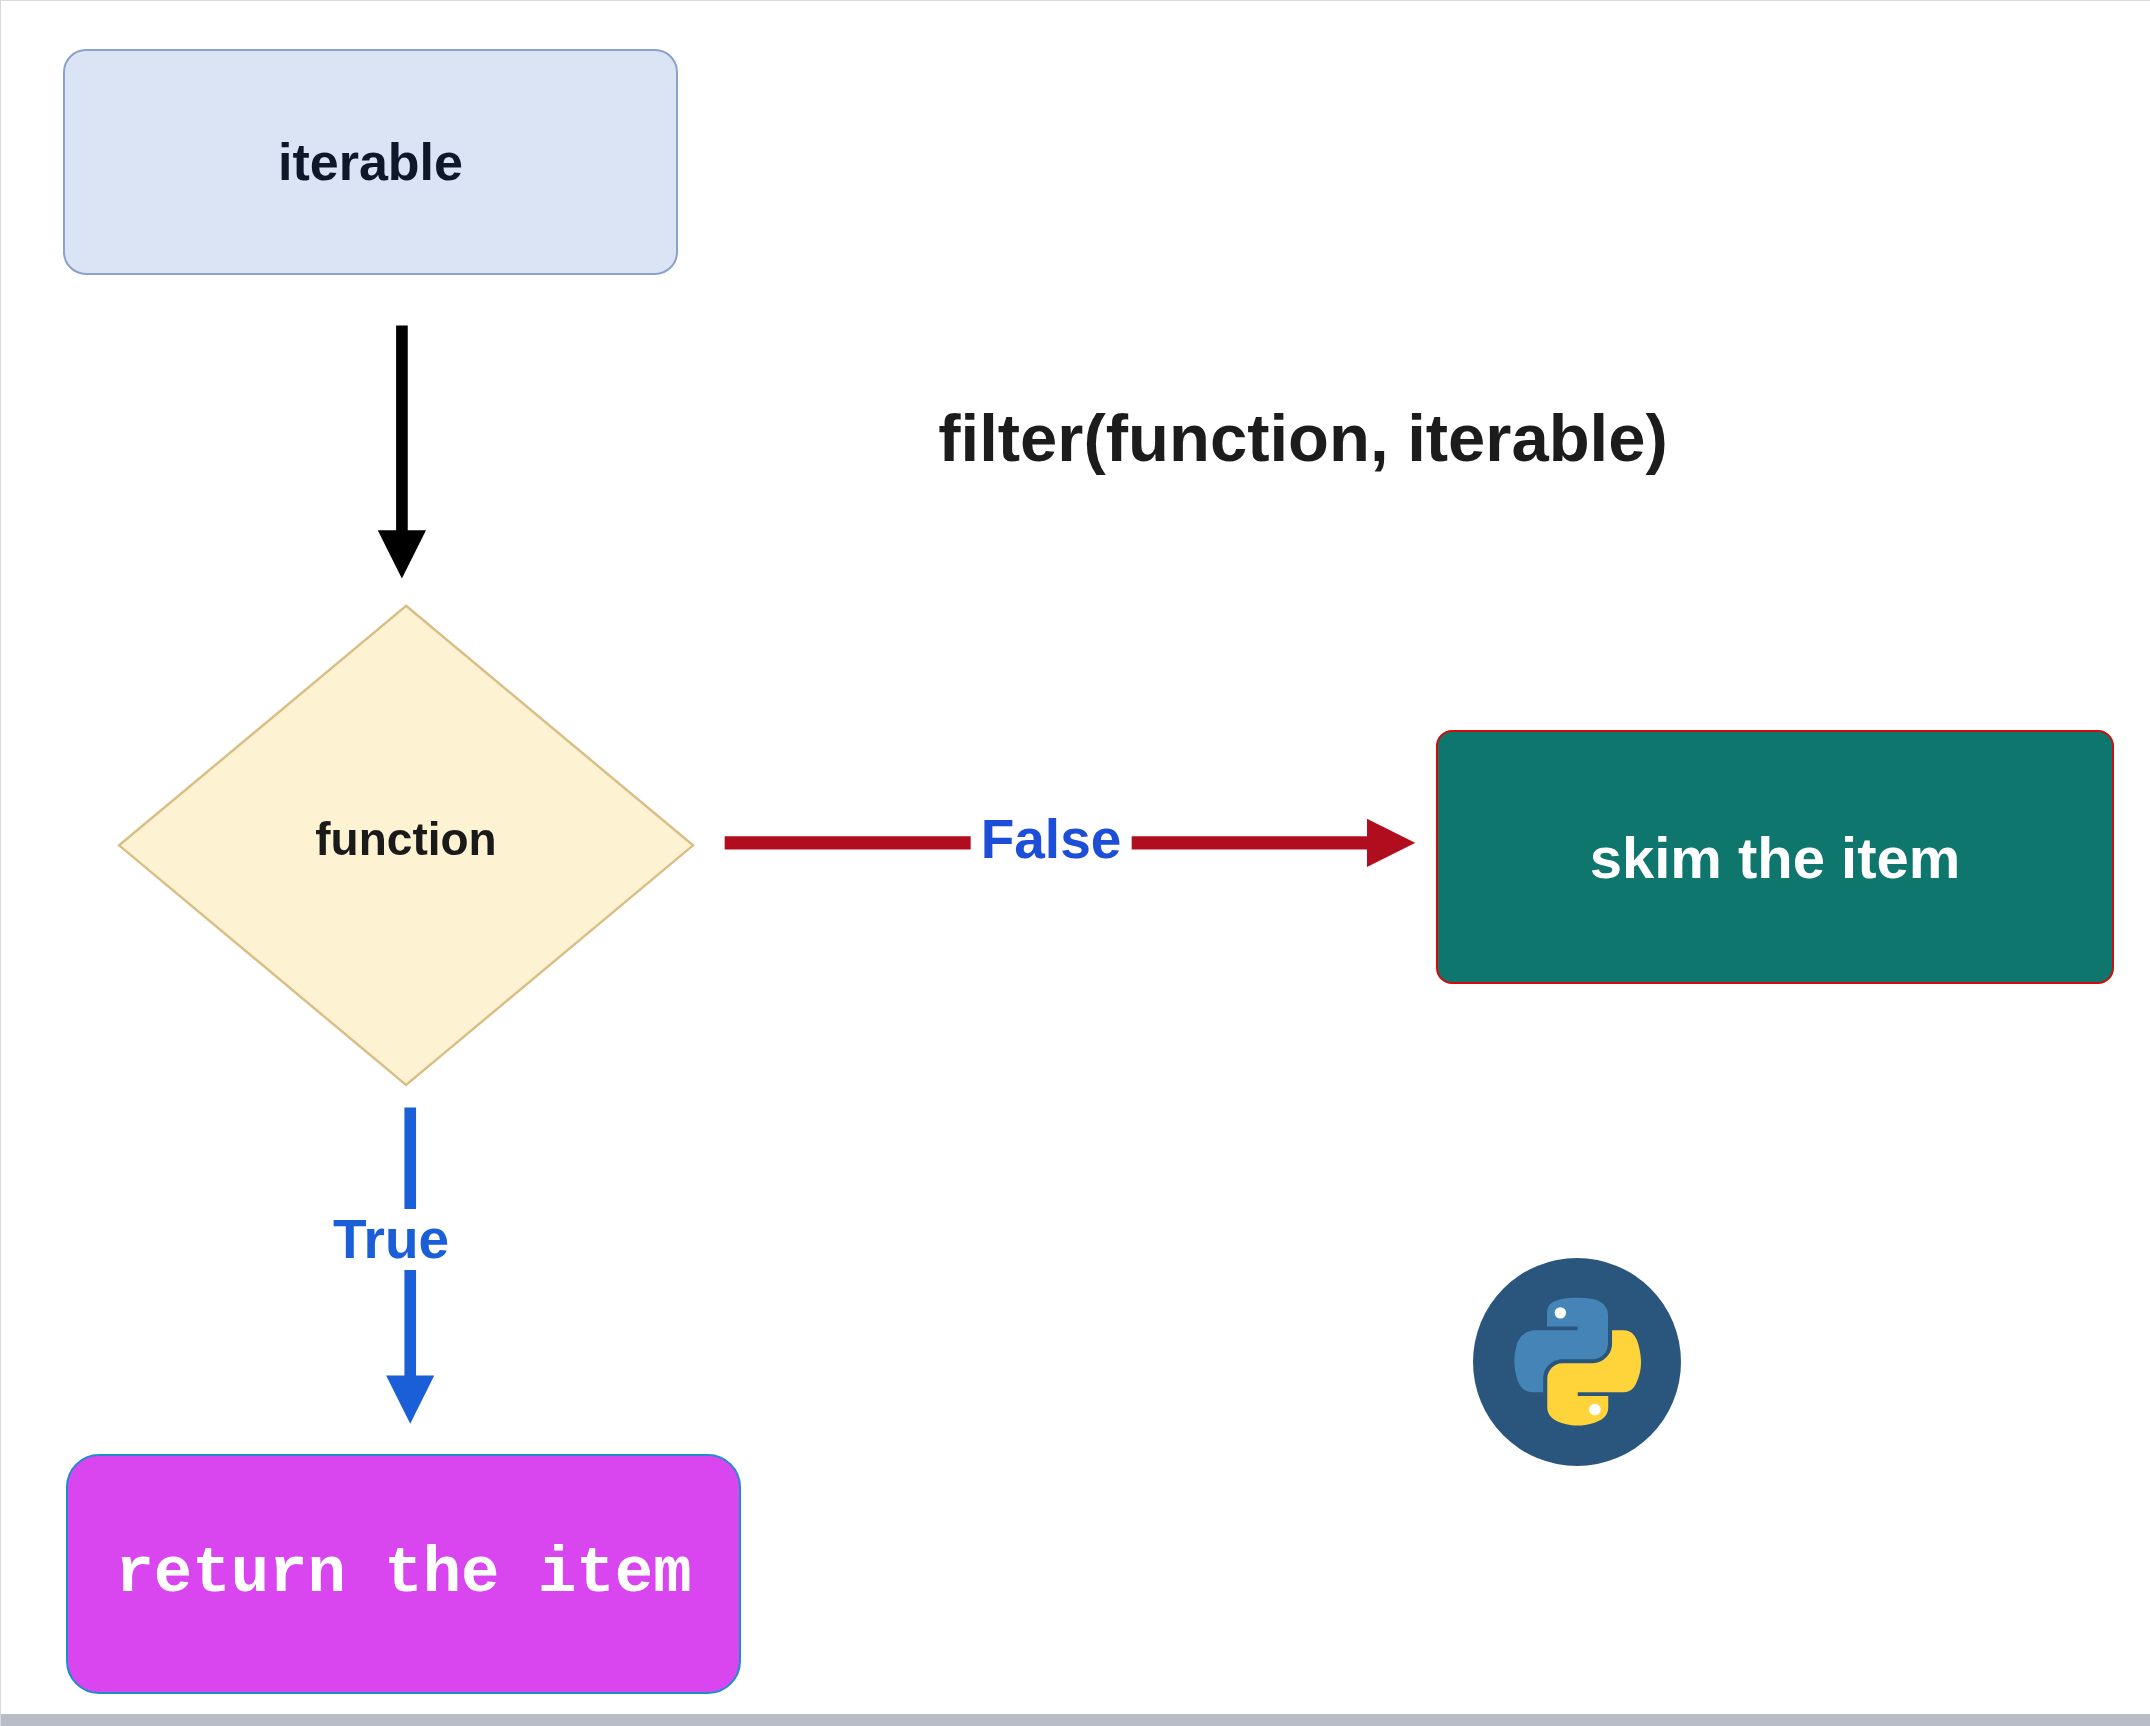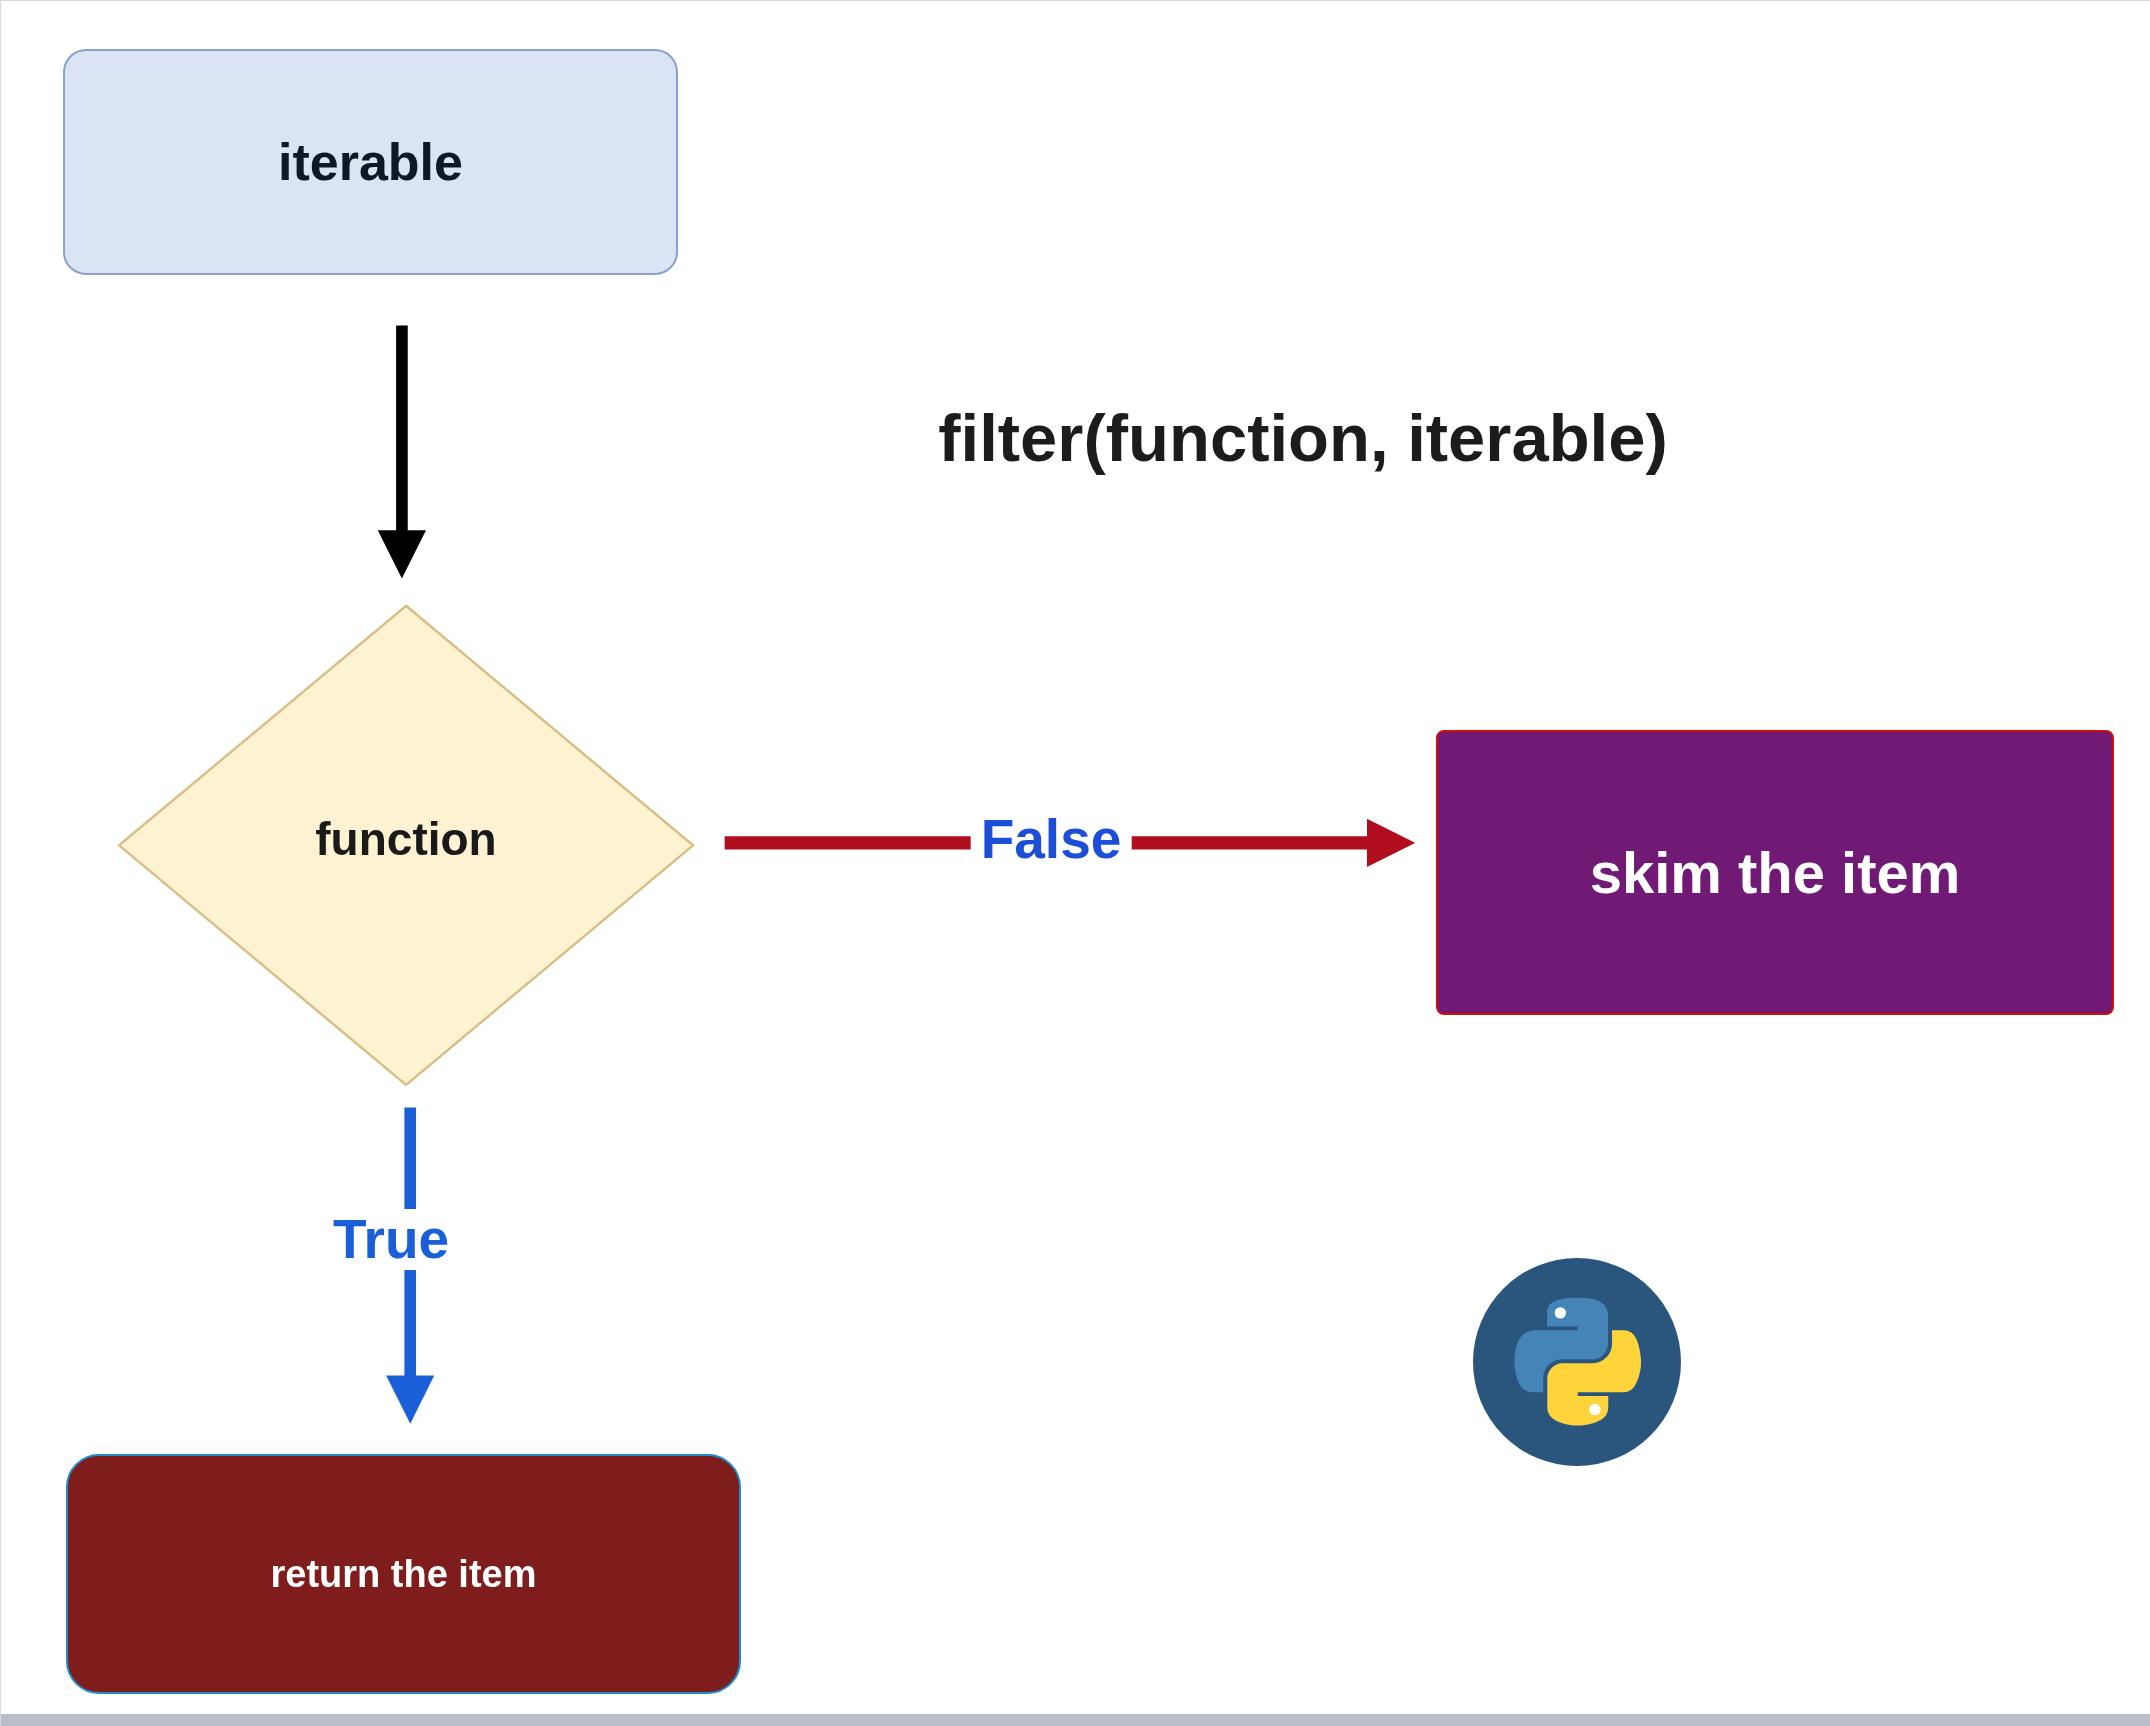--- a/index.html
+++ b/index.html
@@ -36,36 +36,37 @@
     width: 615px; height: 226px;
     background: #dae4f5;
     border: 2.5px solid #8ba1cc;
     border-radius: 23px;
     font-size: 52px;
     color: #0f172a;
   }
 
   .node-skim {
     left: 1435px; top: 729px;
-    width: 678px; height: 285px;
-    background: #701a75;
+    width: 678px; height: 254px;
+    background: #0f766e;
     border: 2.5px solid #d20b0b;
-    border-radius: 8px;
+    border-radius: 16px;
     font-size: 58px;
     color: #ffffff;
   }
 
   .node-return {
     left: 65px; top: 1453px;
     width: 675px; height: 240px;
-    background: #7f1d1d;
+    background: #d946ef;
     border: 2.5px solid #1b8ecb;
     border-radius: 33px;
-    font-size: 38px;
+    font-size: 64px;
     color: #ffffff;
+    font-family: Liberation Mono, monospace;
   }
 
   .flow-title {
     position: absolute;
     left: 1302px; top: 398px;
     transform: translateX(-50%);
     white-space: nowrap;
     font-size: 67px;
     font-weight: bold;
     color: #1c1c1c;

